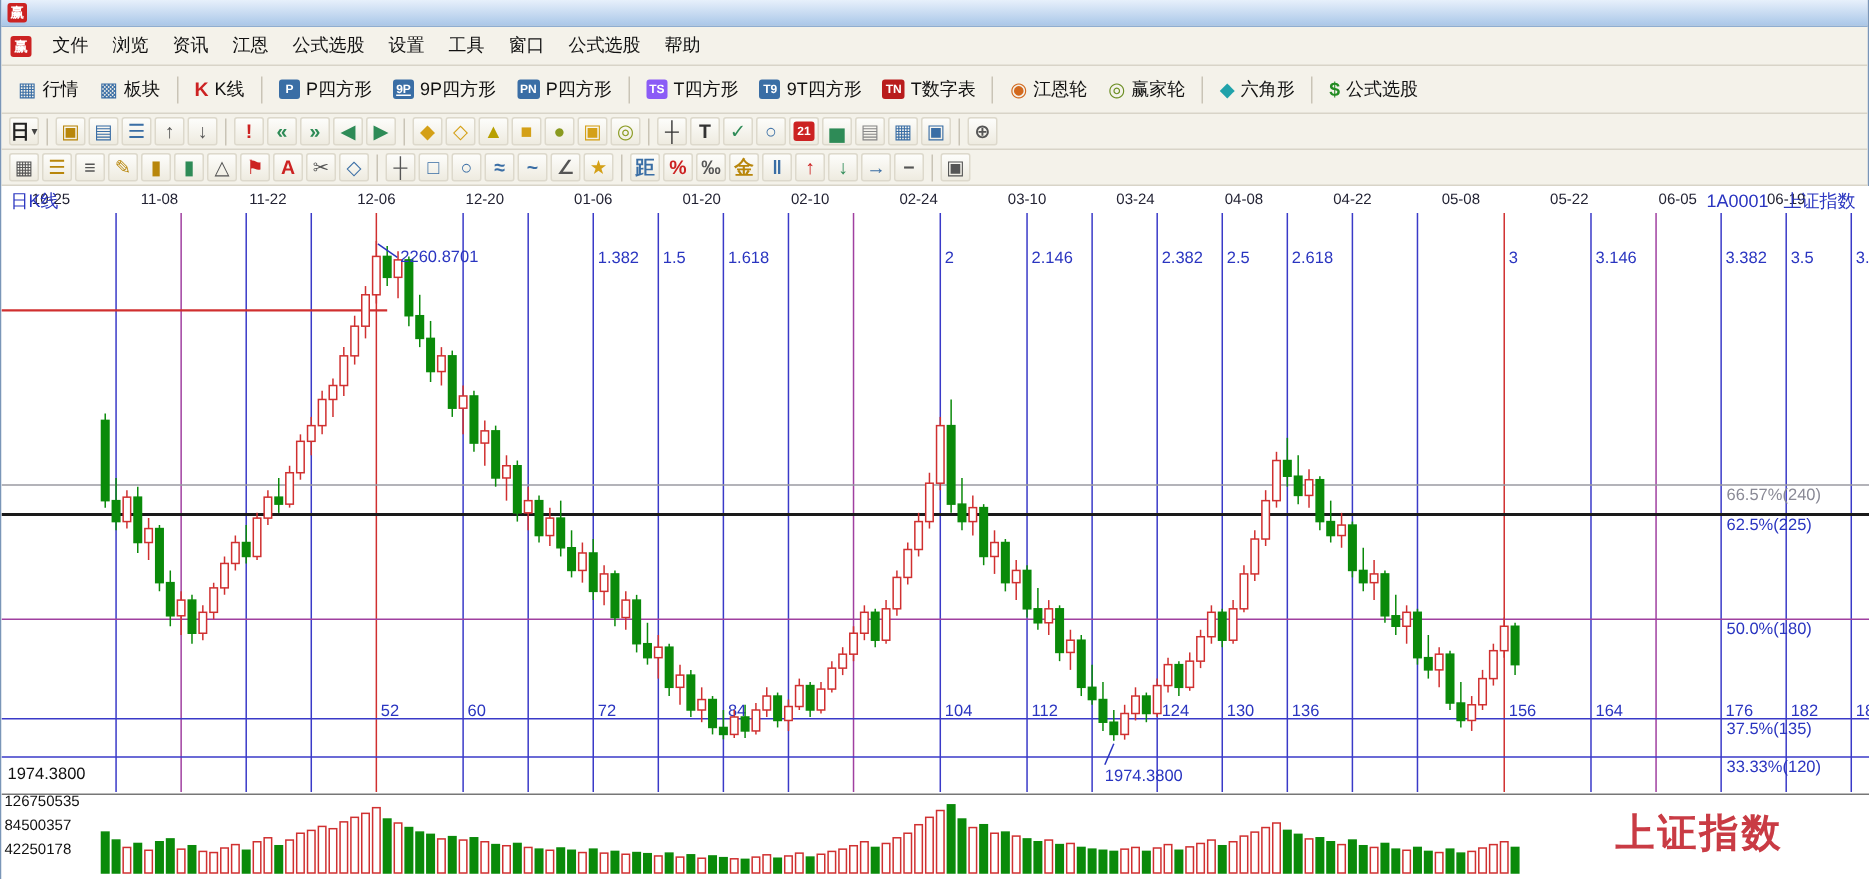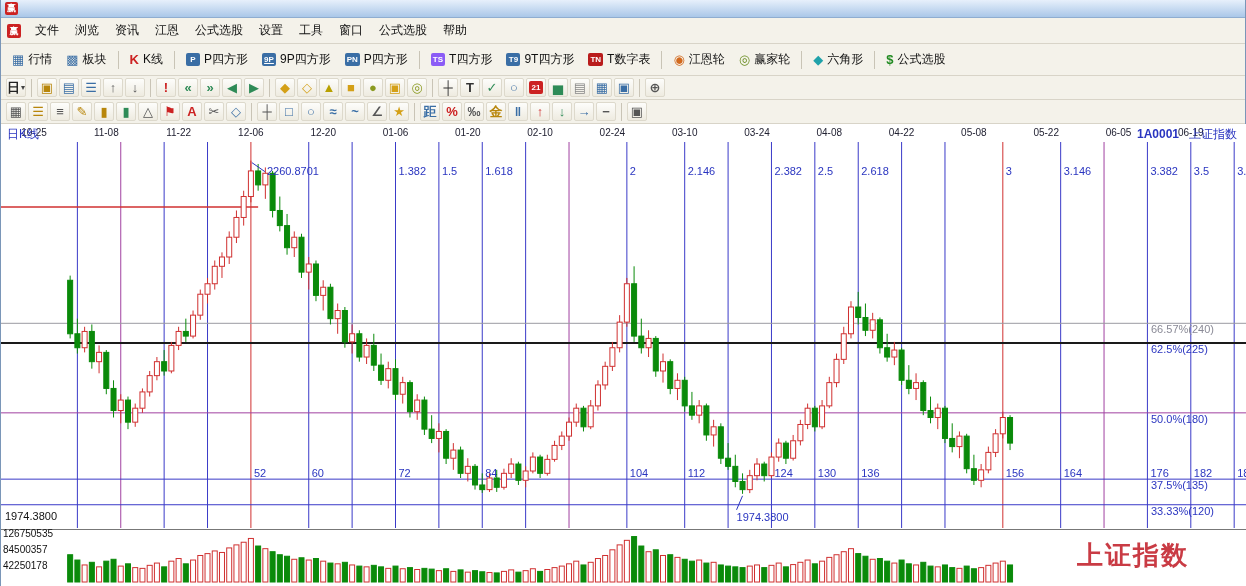--- a/index.html
+++ b/index.html
@@ -29,21 +29,21 @@
   .sep { width:1px; height:18px; background:#c9c4b6; margin:0 4px; flex:none; }
   .sm-btn { width:20px; height:19px; margin:0 1px; display:flex; align-items:center; justify-content:center;
             font-size:12px; font-weight:bold; background:linear-gradient(#fdfdfb,#eeebe0);
             border:1px solid #ddd9cc; border-radius:2px; cursor:default; }
   .dd-arrow { font-size:8px; color:#444; margin-left:1px; }
 
   .chart { position:relative; width:1246px; height:462px; background:#ffffff; }
   .chart svg { position:absolute; left:0; top:0; }
   .lbl-period { position:absolute; left:6px; top:2px; color:#2a35c0; font-size:12px; pointer-events:none; }
   .lbl-symbol { position:absolute; right:10px; top:2px; color:#2a35c0; font-size:12px; pointer-events:none; }
-  .lbl-symbol b { font-weight:bold; margin-right:10px; }
+  .lbl-symbol b { font-weight:normal; margin-right:10px; }
   .lbl-axis-min { position:absolute; left:4px; top:386px; color:#111; font-size:11px; pointer-events:none; }
   .watermark { position:absolute; left:1076px; top:414px; font-size:26px; font-weight:bold; color:#c52b35;
                opacity:0.92; letter-spacing:2px; pointer-events:none; }
 </style>
 </head>
 <body>
 
 <div class="window">
 
   <div class="titlebar">

